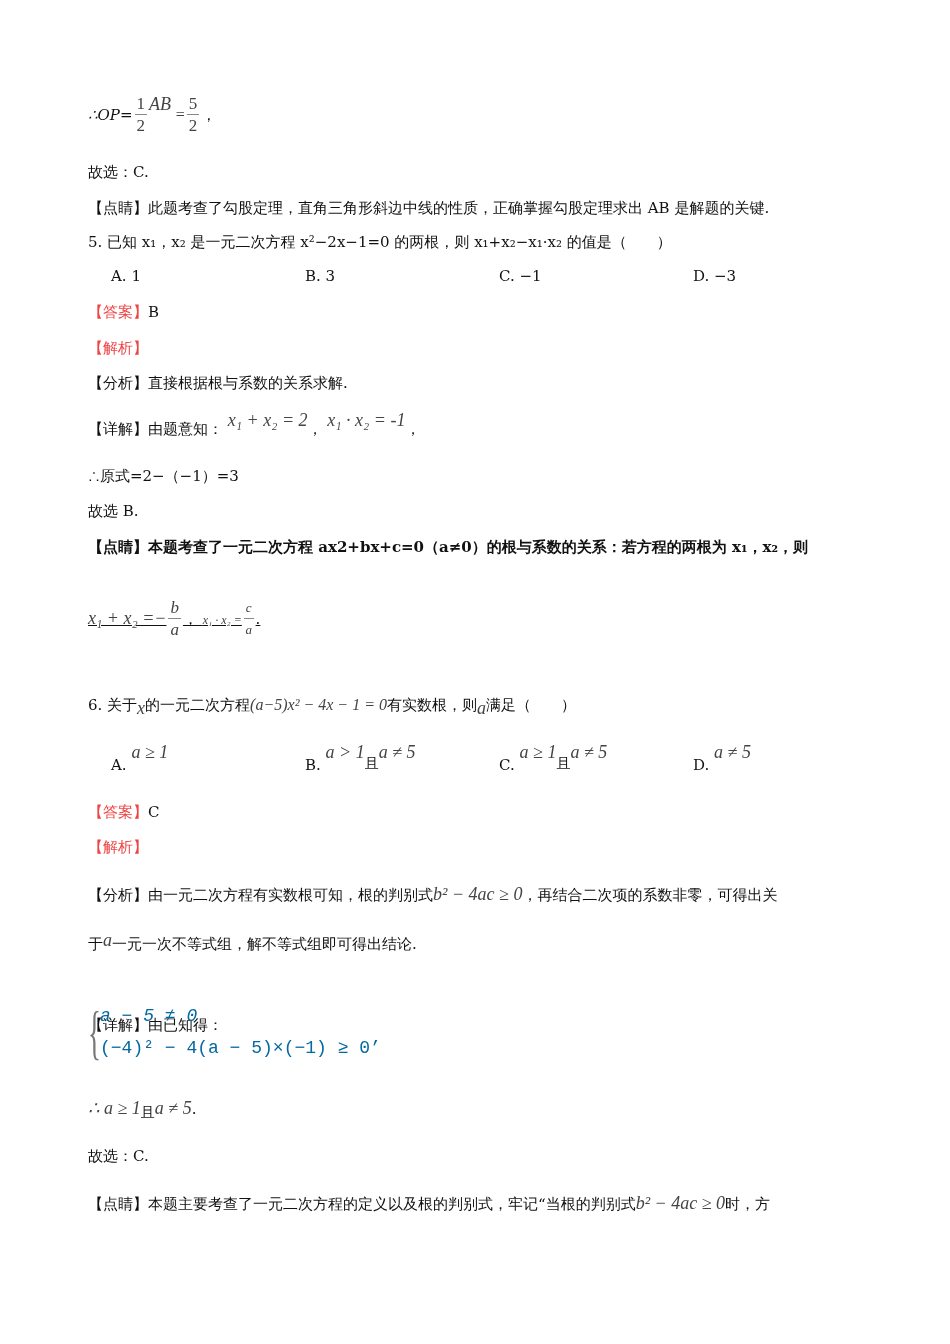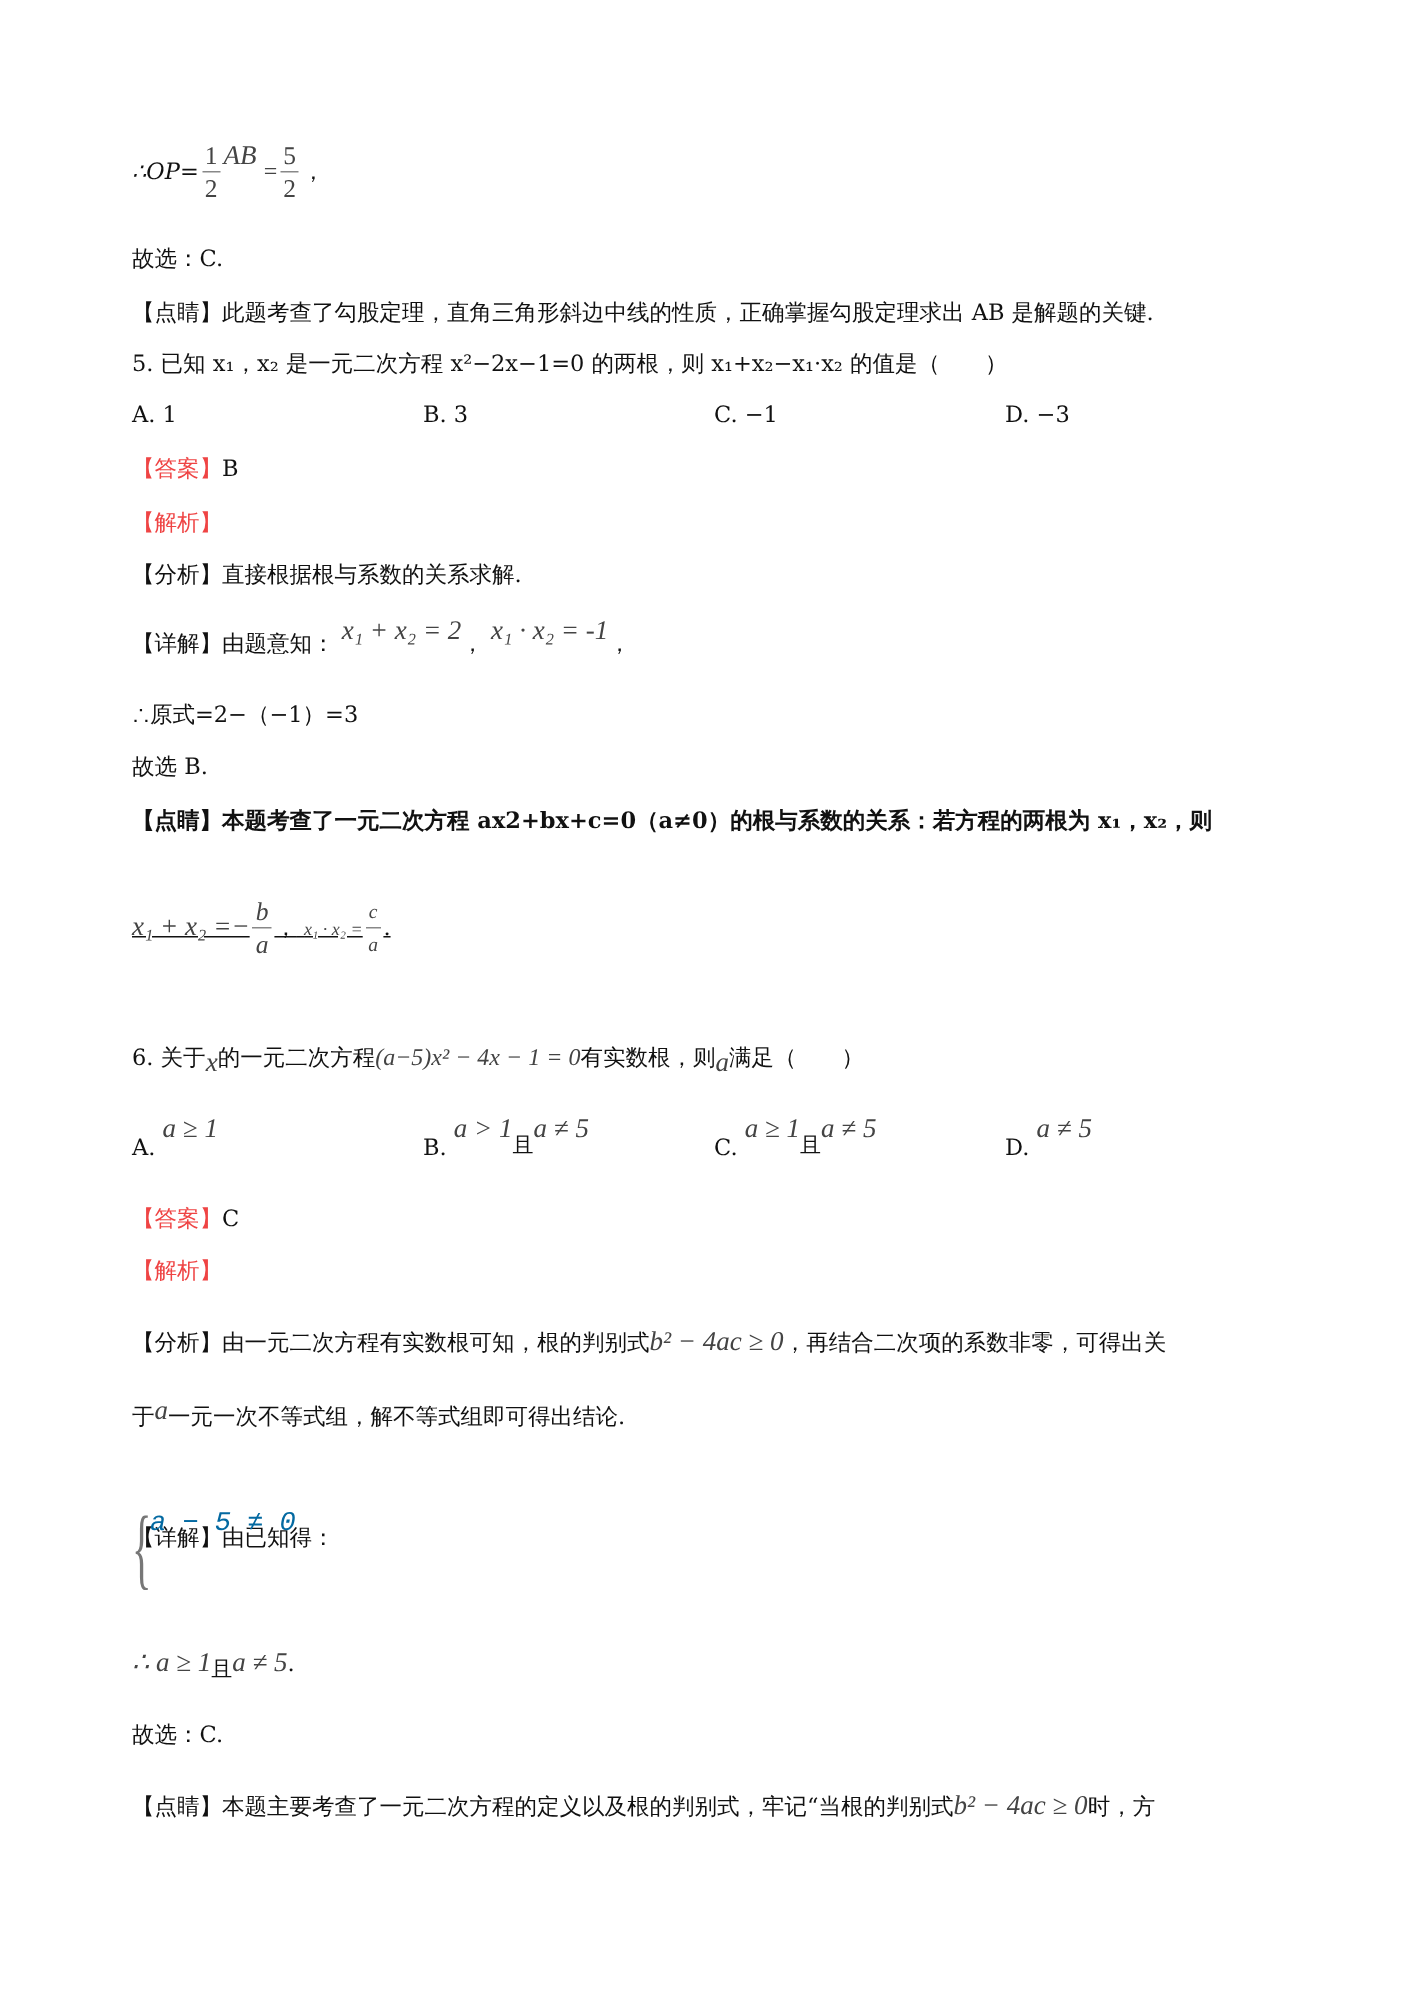--- a/index.html
+++ b/index.html
@@ -5,21 +5,21 @@
   html, body { margin:0; padding:0; background:#ffffff; }
   body { width:950px; height:1344px; position:relative; overflow:hidden;
          font-family:"DejaVu Serif","Liberation Serif",serif; color:#111; }
   .line { position:absolute; left:88px; font-size:15px; white-space:nowrap; line-height:20px; }
   .tag-blue { color:#ef4444; }
   .math { font-family:"Liberation Serif","DejaVu Serif",serif; font-style:italic; color:#444; font-size:18px; }
   .math-up { font-family:"Liberation Serif","DejaVu Serif",serif; color:#444; font-size:16px; }
   .frac { display:inline-block; vertical-align:middle; text-align:center; font-family:"Liberation Serif",serif; font-size:17px; color:#444; margin:0 2px; }
   .frac .num { display:block; border-bottom:1px solid #888; padding:0 2px; line-height:20px; }
   .frac .den { display:block; line-height:22px; }
-  .opt { position:absolute; font-size:15px; white-space:nowrap; }
+  .opt { position:absolute; font-size:15px; white-space:nowrap;margin-left:23px; }
   .brace-block { position:absolute; left:88px; top:1000px; height:66px; }
   .brace { position:absolute; left:0; top:2px; font-size:60px; font-family:"Liberation Serif",serif; color:#777; line-height:60px; transform:scaleX(0.45); transform-origin:left; }
   .brace-lines { position:absolute; left:12px; top:0; }
   .brace-lines div { height:32px; line-height:32px; font-family:Liberation Mono, monospace; color:#0369a1; font-size:18px; white-space:nowrap; }
   .small-qie { font-size:14px; position:relative; top:10px; }
 </style>
 </head>
 <body>
 
 <div class="line" style="top:94px;">
@@ -67,20 +67,21 @@
 </div>
 <div class="line" style="top:933px;">
   <span>于</span><span class="math" style="position:relative;top:-3px;">a</span><span>一元一次不等式组，解不等式组即可得出结论.</span>
 </div>
 <div class="line" style="top:968px;margin-top:47px;">【详解】由已知得：</div>
 
 <div class="brace-block">
   <span class="brace">{</span>
   <div class="brace-lines">
     <div style="font-style:italic;">a − 5 ≠ 0</div>
+    <div><span>(−4)² − 4(a − 5)×(−1) ≥ 0</span><span>’</span></div>
   </div>
 </div>
 
 <div class="line" style="top:1098px;">
   <span class="math">∴ a ≥ 1</span><span style="font-size:14px;position:relative;top:3px;">且</span><span class="math">a ≠ 5</span><span>.</span>
 </div>
 <div class="line" style="top:1146px;">故选：C.</div>
 <div class="line" style="top:1193px;">
   <span>【点睛】本题主要考查了一元二次方程的定义以及根的判别式，牢记“当根的判别式</span><span class="math">b² − 4ac ≥ 0</span><span>时，方</span>
 </div>

